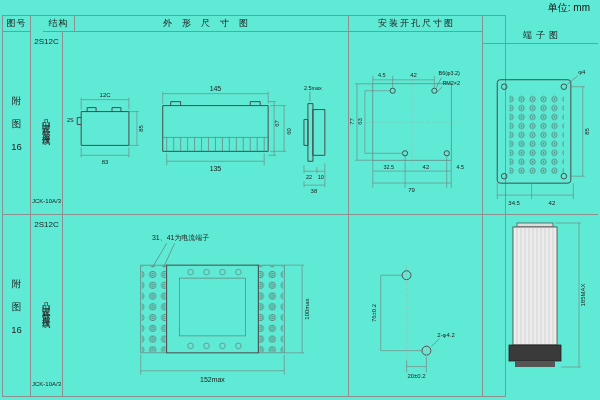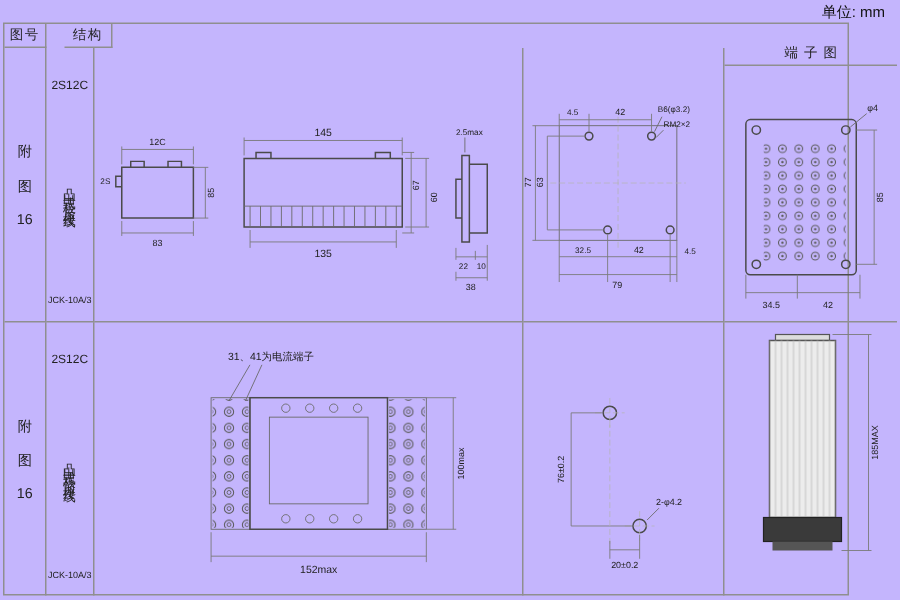--- a/index.html
+++ b/index.html
@@ -1,31 +1,31 @@
 <!DOCTYPE html>
 <html><head>
 <meta charset="utf-8">
 <style>
   html,body{margin:0;padding:0;background:#fff;}
-  .page{position:relative;width:600px;height:400px;background:#c4b5fd;
+  .page{position:relative;width:600px;height:400px;background:#5eead4;
         font-family:"Liberation Sans",sans-serif;color:#222;overflow:hidden;}
   .unit{position:absolute;top:1px;right:10px;font-size:10px;color:#111;}
-  .grid{position:absolute;left:2px;top:15px;width:564px;height:382px;border:1px solid #8f8f8f;box-sizing:border-box;}
+  .grid{position:absolute;left:2px;top:15px;width:504px;height:382px;border:1px solid #8f8f8f;box-sizing:border-box;}
   .cell{position:absolute;box-sizing:border-box;border-right:1px solid #8f8f8f;border-bottom:1px solid #8f8f8f;
         display:flex;align-items:center;justify-content:center;overflow:hidden;}
   .cell.last-col{border-right:none;}
   .cell.last-row{border-bottom:none;}
   .hd{font-size:9px;color:#222;}
   .sp1{letter-spacing:1px;}
   .sp-wide{letter-spacing:10px;text-indent:10px;}
   .sp-mid{letter-spacing:2px;text-indent:2px;}
   .sp-sm{letter-spacing:4px;text-indent:4px;margin-top:12px;}
   .figcol{flex-direction:column;gap:10px;font-size:9.5px;}
   .structcol{flex-direction:column;justify-content:flex-start;}
-  .model{font-size:8px;margin-top:20px;white-space:nowrap;}
+  .model{font-size:8px;margin-top:5px;white-space:nowrap;}
   .vwrap{flex:1;display:flex;align-items:center;justify-content:center;}
   .vtext{writing-mode:vertical-rl;text-orientation:upright;letter-spacing:3px;font-size:8.5px;line-height:1;}
   .typecode{font-size:6px;margin-bottom:10px;white-space:nowrap;}
   .drawcell{padding:0;}
   svg{display:block;width:100%;height:100%;}
   svg text{font-family:"Liberation Sans",sans-serif;fill:#222;}
   .ol{fill:none;stroke:#4a4a4a;stroke-width:1;}
   .th{fill:none;stroke:#6a6a6a;stroke-width:0.6;}
   .dl{fill:none;stroke:#7a7a7a;stroke-width:0.6;}
   .cx{fill:none;stroke:#b5b5b5;stroke-width:0.5;stroke-dasharray:4 2;}
@@ -34,20 +34,22 @@
 </head>
 <body>
 
 <div class="page">
   <div class="unit">单位: mm</div>
 
   <div class="grid">
 
     <div class="cell hd sp1" style="left:0;top:0;width:28px;height:16px">图号</div>
     <div class="cell hd sp1" style="left:40px;top:0;width:32px;height:16px">结构</div>
+    <div class="cell hd sp-wide" style="left:60px;top:0;width:286px;height:16px">外形尺寸图</div>
+    <div class="cell hd sp-mid" style="left:346px;top:0;width:134px;height:16px">安装开孔尺寸图</div>
     <div class="cell hd sp-sm last-col" style="left:480px;top:0;width:115px;height:16px">端子图</div>
 
     <div class="cell figcol" style="left:0;top:16px;width:28px;height:183px">
       <span>附</span>
       <span>图</span>
       <span>16</span>
     </div>
     <div class="cell structcol" style="left:28px;top:16px;width:32px;height:183px">
       <span class="model">2S12C</span>
       <span class="vwrap">

